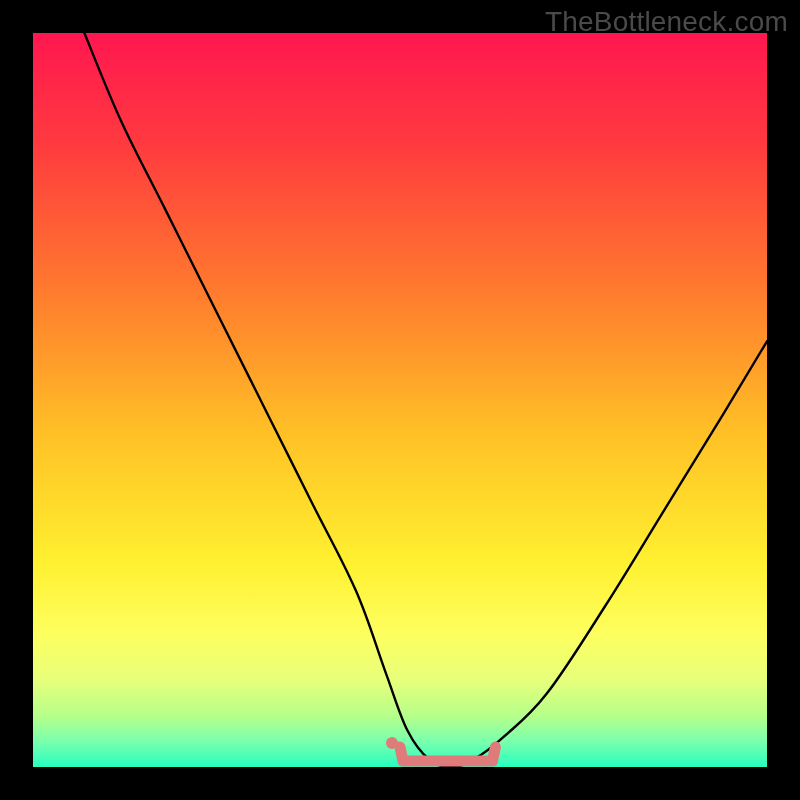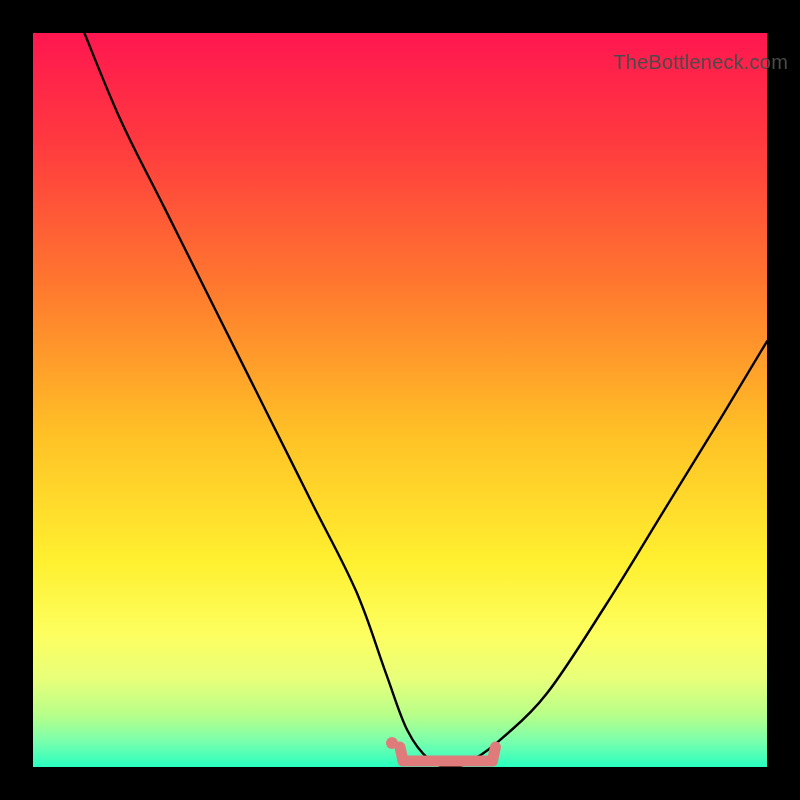--- a/index.html
+++ b/index.html
@@ -17,25 +17,24 @@
     top: 0;
     width: 800px;
     height: 800px;
     box-sizing: border-box;
   }
   .watermark {
     position: absolute;
     top: 6px;
     right: 12px;
     color: #4a4a4a;
-    font-size: 20px;
+    font-size: 28px;
     font-weight: 400;
     letter-spacing: 0.2px;
     user-select: none;
-    margin-top: 45px;
   }
   svg {
     position: absolute;
     left: 0;
     top: 0;
   }
 </style>
 </head>
 <body>
 

